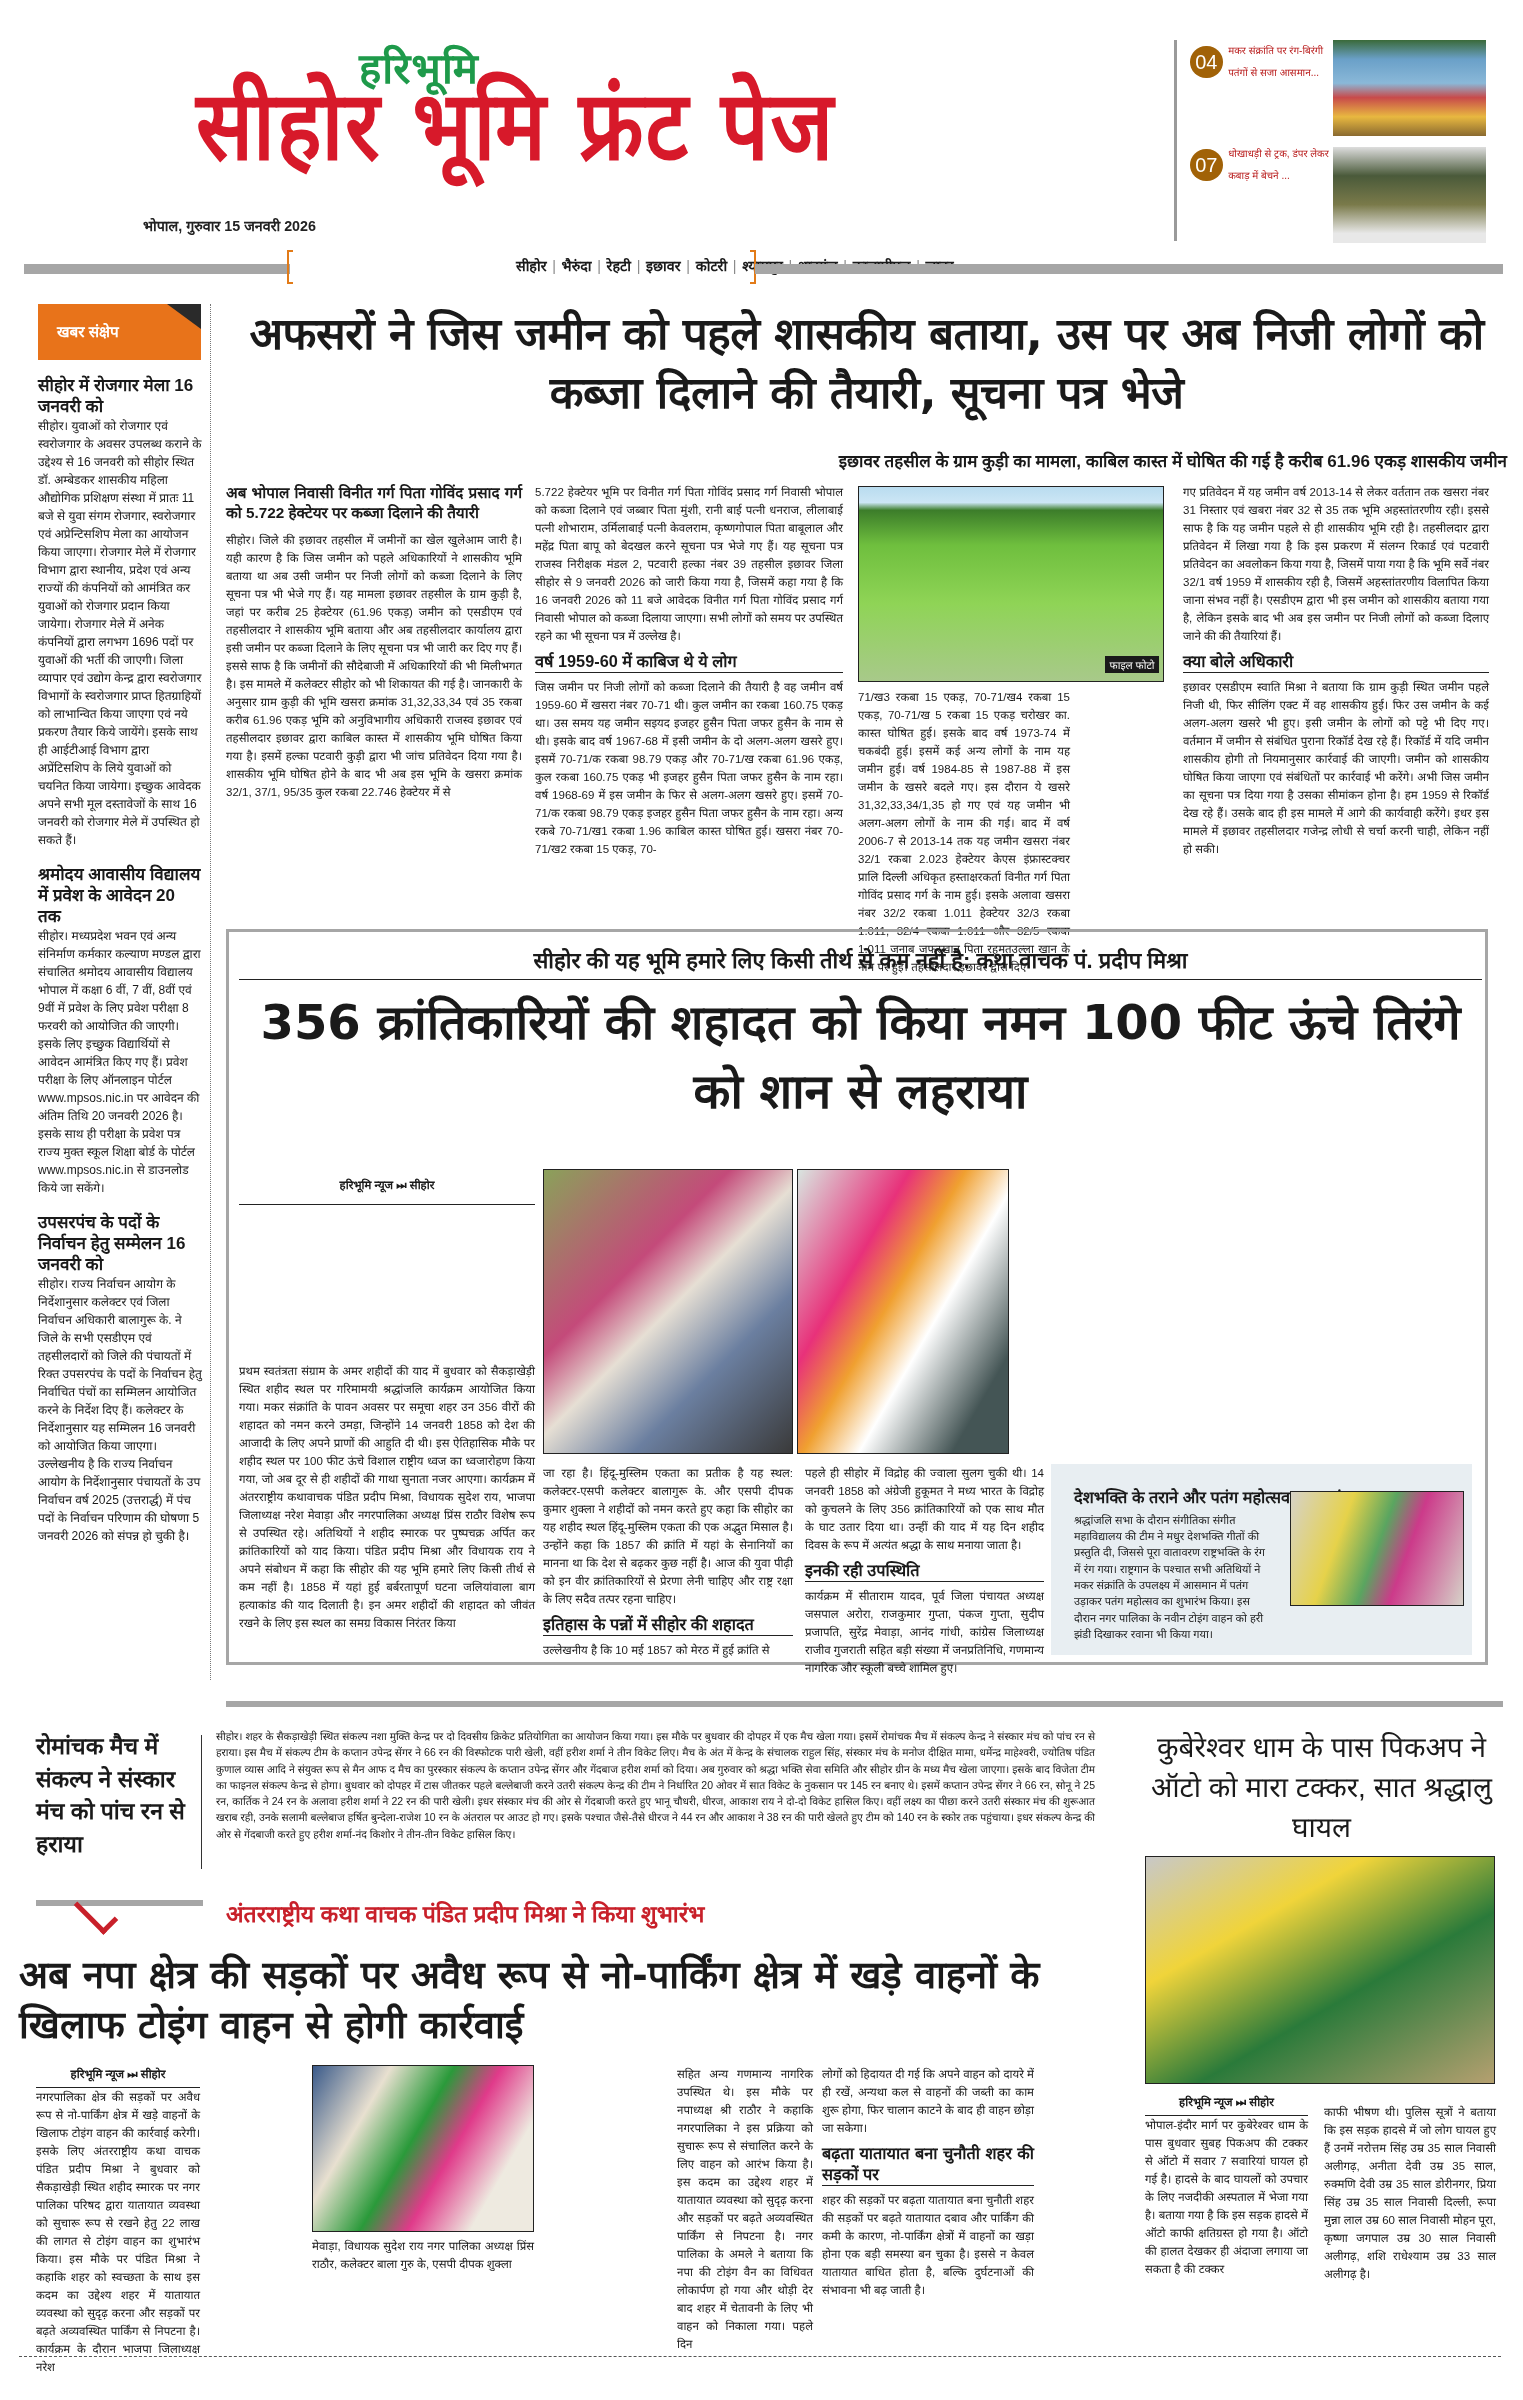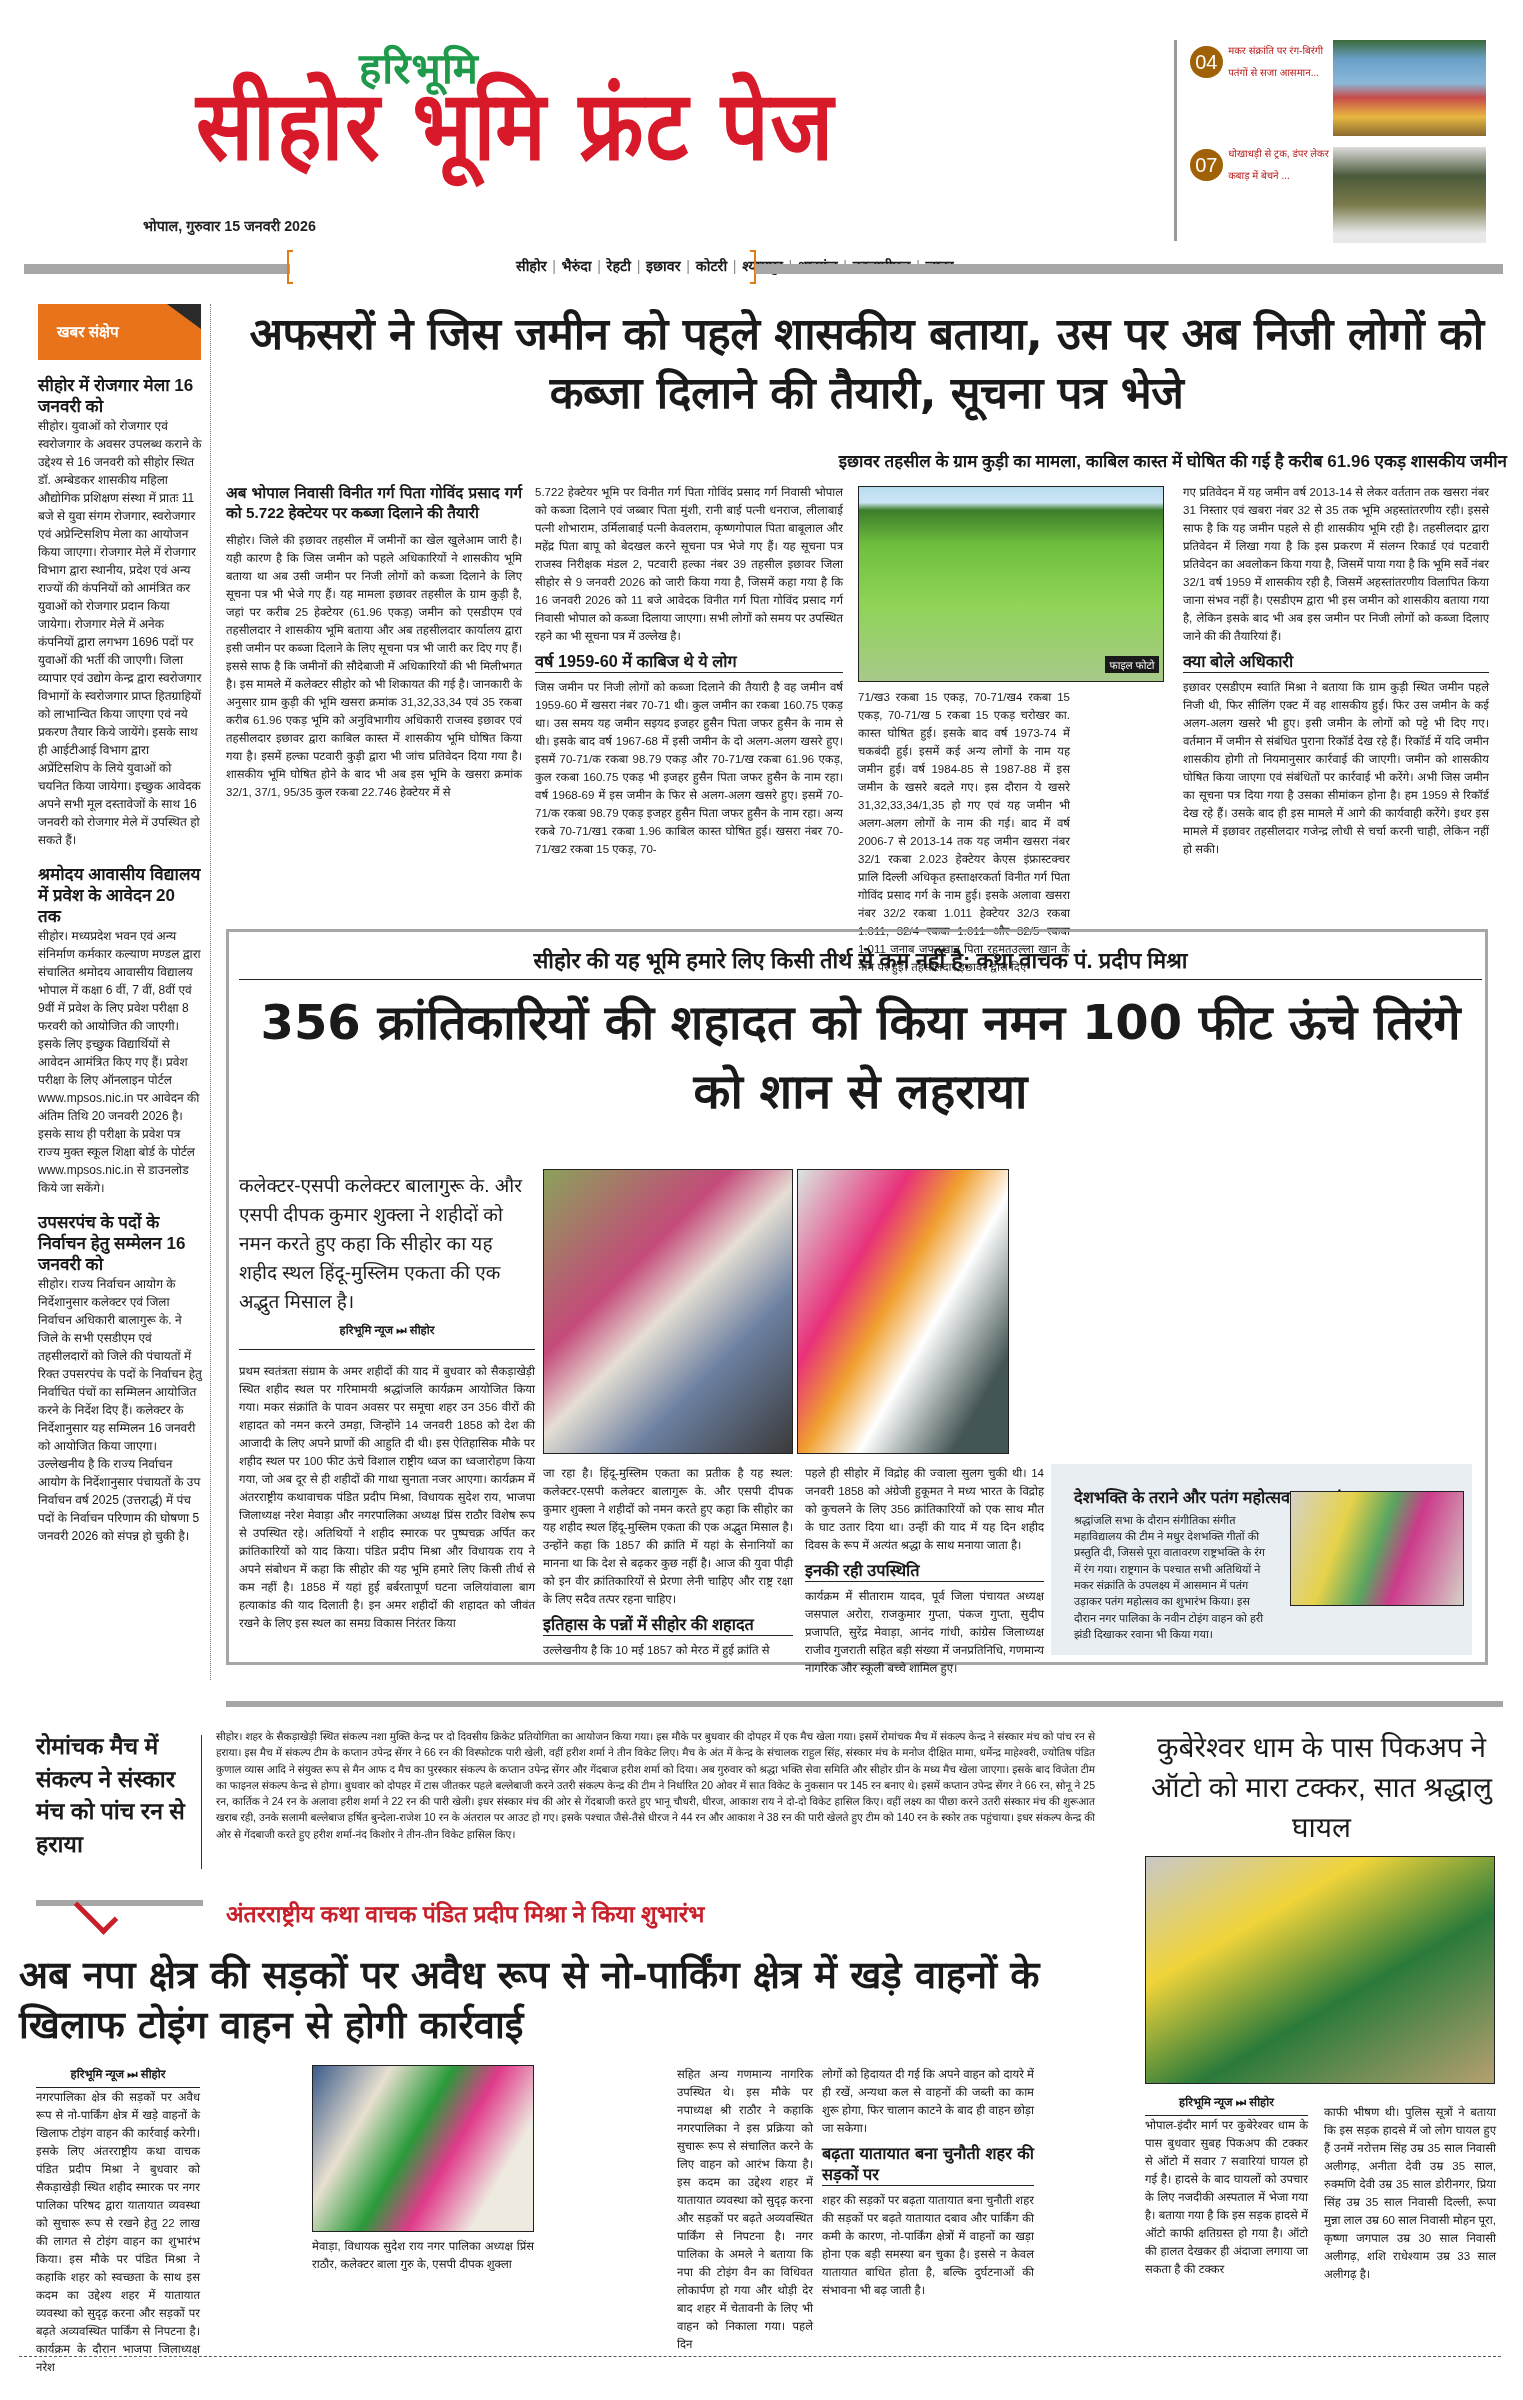--- a/index.html
+++ b/index.html
@@ -120,21 +120,20 @@
   <div>गए प्रतिवेदन में यह जमीन वर्ष 2013-14 से लेकर वर्ततान तक खसरा नंबर 31 निस्तार एवं खबरा नंबर 32 से 35 तक भूमि अहस्तांतरणीय रही। इससे साफ है कि यह जमीन पहले से ही शासकीय भूमि रही है। तहसीलदार द्वारा प्रतिवेदन में लिखा गया है कि इस प्रकरण में संलग्न रिकार्ड एवं पटवारी प्रतिवेदन का अवलोकन किया गया है, जिसमें पाया गया है कि भूमि सर्वे नंबर 32/1 वर्ष 1959 में शासकीय रही है, जिसमें अहस्तांतरणीय विलापित किया जाना संभव नहीं है। एसडीएम द्वारा भी इस जमीन को शासकीय बताया गया है, लेकिन इसके बाद भी अब इस जमीन पर निजी लोगों को कब्जा दिलाए जाने की की तैयारियां हैं।</div>
   <div class="subhead">क्या बोले अधिकारी</div>
   <div>इछावर एसडीएम स्वाति मिश्रा ने बताया कि ग्राम कुड़ी स्थित जमीन पहले निजी थी, फिर सीलिंग एक्ट में वह शासकीय हुई। फिर उस जमीन के कई अलग-अलग खसरे भी हुए। इसी जमीन के लोगों को पट्टे भी दिए गए। वर्तमान में जमीन से संबंधित पुराना रिकॉर्ड देख रहे हैं। रिकॉर्ड में यदि जमीन शासकीय होगी तो नियमानुसार कार्रवाई की जाएगी। जमीन को शासकीय घोषित किया जाएगा एवं संबंधितों पर कार्रवाई भी करेंगे। अभी जिस जमीन का सूचना पत्र दिया गया है उसका सीमांकन होना है। हम 1959 से रिकॉर्ड देख रहे हैं। उसके बाद ही इस मामले में आगे की कार्यवाही करेंगे। इधर इस मामले में इछावर तहसीलदार गजेन्द्र लोधी से चर्चा करनी चाही, लेकिन नहीं हो सकी।</div>
 </div>
 
 <div class="abs box2"></div>
 <div class="abs kicker">सीहोर की यह भूमि हमारे लिए किसी तीर्थ से कम नहीं है: कथा वाचक पं. प्रदीप मिश्रा</div>
 <div class="abs kline"></div>
 <div class="abs h2">356 क्रांतिकारियों की शहादत को किया नमन 100 फीट ऊंचे तिरंगे को शान से लहराया</div>
 <div class="abs quote">
-  <div>कलेक्टर-एसपी कलेक्टर बालागुरू के. और एसपी दीपक कुमार शुक्ला ने शहीदों को नमन करते हुए कहा कि सीहोर का यह शहीद स्थल हिंदू-मुस्लिम एकता की एक अद्भुत मिसाल है।</div>
   <div class="byline">हरिभूमि न्यूज ⏭ सीहोर</div>
 </div>
 <div class="col" style="left:239px;top:1362px;width:296px">
   <div>प्रथम स्वतंत्रता संग्राम के अमर शहीदों की याद में बुधवार को सैकड़ाखेड़ी स्थित शहीद स्थल पर गरिमामयी श्रद्धांजलि कार्यक्रम आयोजित किया गया। मकर संक्रांति के पावन अवसर पर समूचा शहर उन 356 वीरों की शहादत को नमन करने उमड़ा, जिन्होंने 14 जनवरी 1858 को देश की आजादी के लिए अपने प्राणों की आहुति दी थी। इस ऐतिहासिक मौके पर शहीद स्थल पर 100 फीट ऊंचे विशाल राष्ट्रीय ध्वज का ध्वजारोहण किया गया, जो अब दूर से ही शहीदों की गाथा सुनाता नजर आएगा। कार्यक्रम में अंतरराष्ट्रीय कथावाचक पंडित प्रदीप मिश्रा, विधायक सुदेश राय, भाजपा जिलाध्यक्ष नरेश मेवाड़ा और नगरपालिका अध्यक्ष प्रिंस राठौर विशेष रूप से उपस्थित रहे। अतिथियों ने शहीद स्मारक पर पुष्पचक्र अर्पित कर क्रांतिकारियों को याद किया। पंडित प्रदीप मिश्रा और विधायक राय ने अपने संबोधन में कहा कि सीहोर की यह भूमि हमारे लिए किसी तीर्थ से कम नहीं है। 1858 में यहां हुई बर्बरतापूर्ण घटना जलियांवाला बाग हत्याकांड की याद दिलाती है। इन अमर शहीदों की शहादत को जीवंत रखने के लिए इस स्थल का समग्र विकास निरंतर किया</div>
 </div>
 <div class="photo crowd" style="left:543px;top:1169px;width:250px;height:285px"></div>
 <div class="photo shrine" style="left:797px;top:1169px;width:212px;height:285px"></div>
 <div class="col" style="left:543px;top:1464px;width:250px">
   <div>जा रहा है। हिंदू-मुस्लिम एकता का प्रतीक है यह स्थल: कलेक्टर-एसपी कलेक्टर बालागुरू के. और एसपी दीपक कुमार शुक्ला ने शहीदों को नमन करते हुए कहा कि सीहोर का यह शहीद स्थल हिंदू-मुस्लिम एकता की एक अद्भुत मिसाल है। उन्होंने कहा कि 1857 की क्रांति में यहां के सेनानियों का मानना था कि देश से बढ़कर कुछ नहीं है। आज की युवा पीढ़ी को इन वीर क्रांतिकारियों से प्रेरणा लेनी चाहिए और राष्ट्र रक्षा के लिए सदैव तत्पर रहना चाहिए।</div>
   <div class="subhead">इतिहास के पन्नों में सीहोर की शहादत</div>

